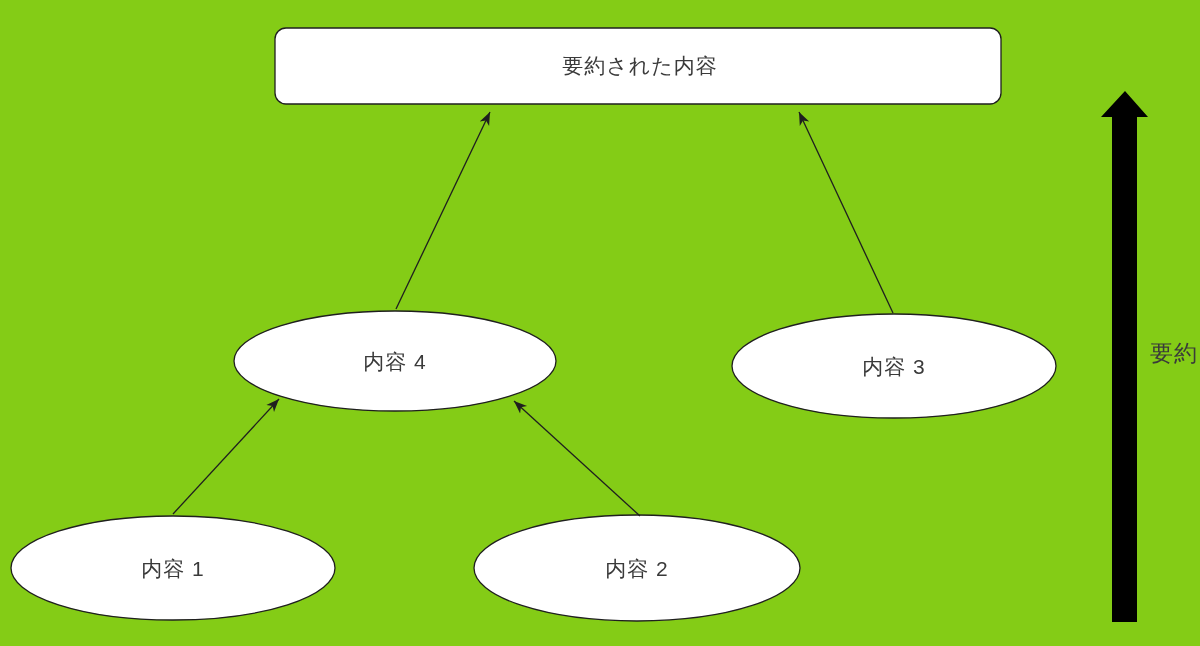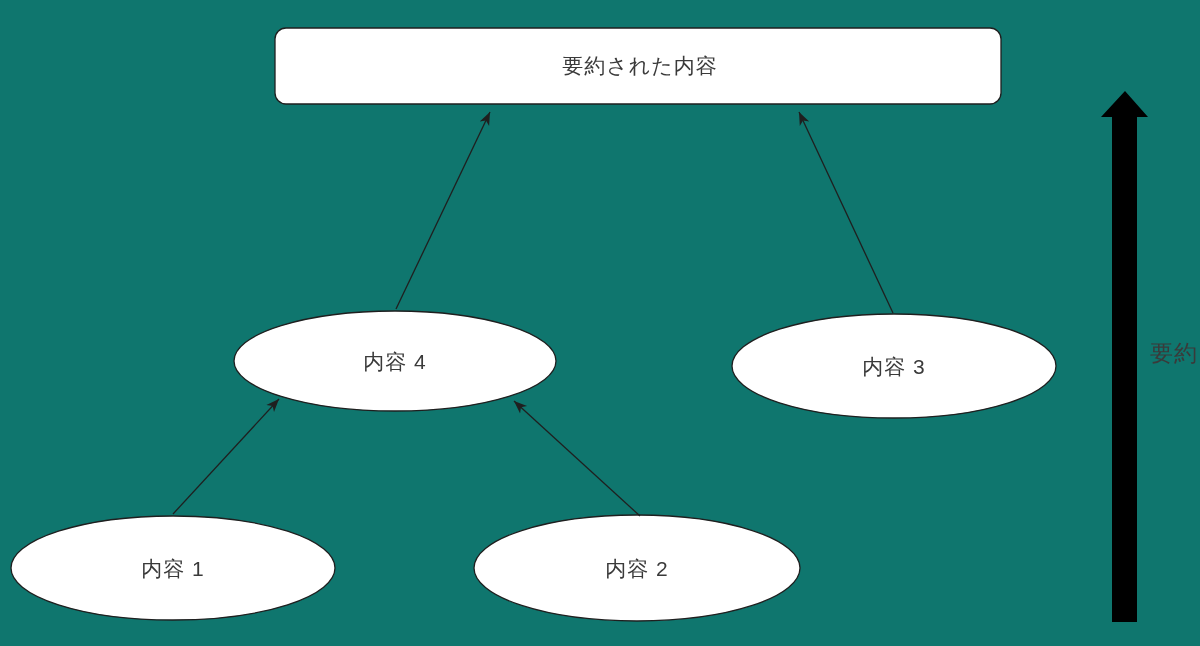--- a/index.html
+++ b/index.html
@@ -4,21 +4,21 @@
 <style>
   html, body {
     margin: 0;
     padding: 0;
     background: #ffffff;
   }
   .canvas {
     position: relative;
     width: 1200px;
     height: 646px;
-    background: #0f766e;
+    background: #84cc16;
     overflow: hidden;
     font-family: "Liberation Sans", "DejaVu Sans", sans-serif;
   }
   svg text {
     font-family: "Liberation Sans", "DejaVu Sans", sans-serif;
     fill: #3a3a3a;
     letter-spacing: 1px;
   }
   .node-label { font-size: 21px; }
   .side-label { font-size: 23px; }

